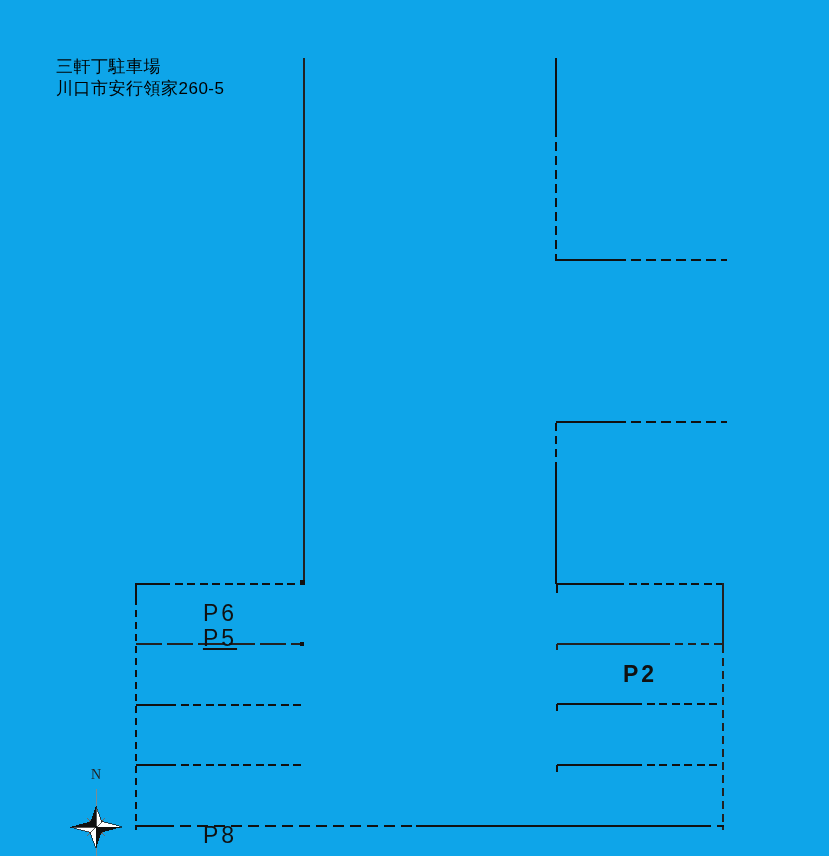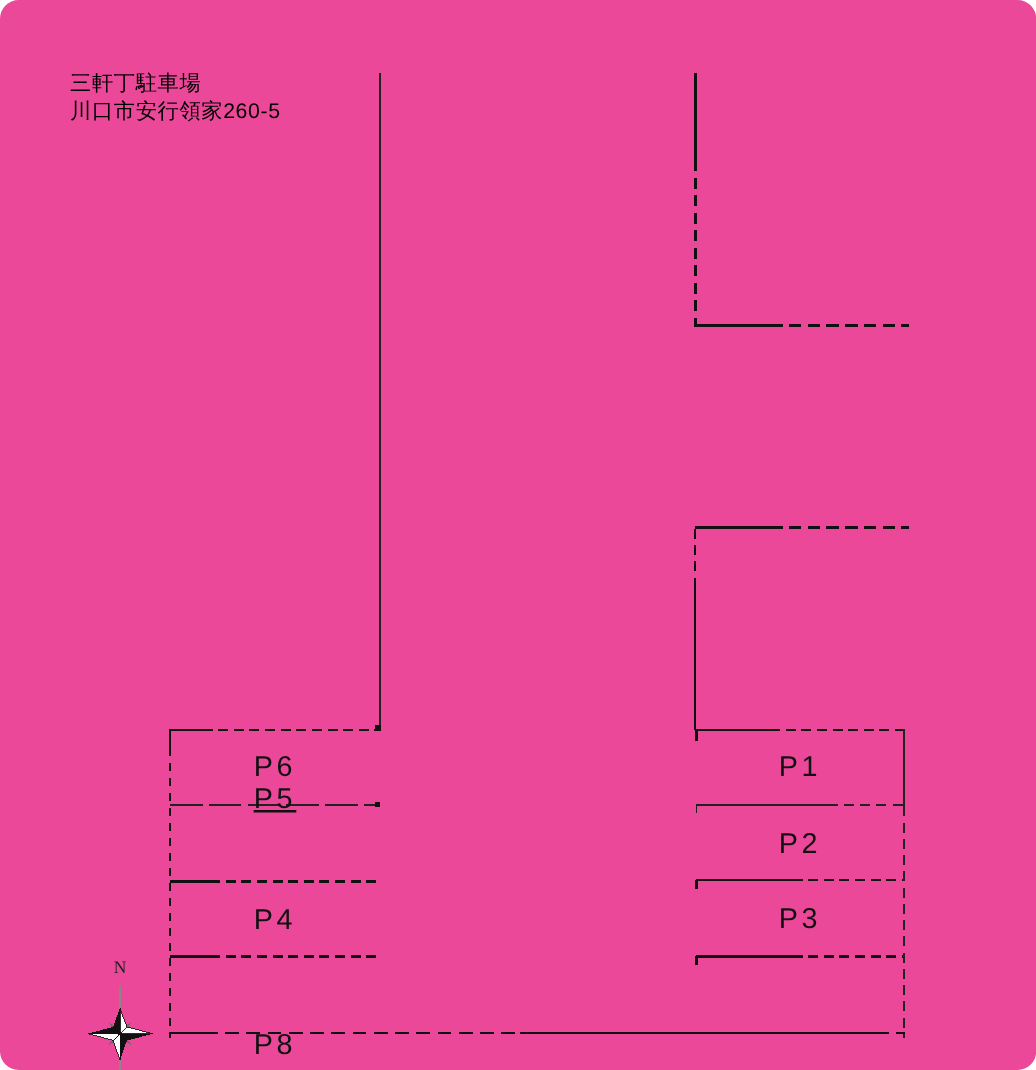--- a/index.html
+++ b/index.html
@@ -4,24 +4,23 @@
 <style>
   html, body {
     margin: 0;
     padding: 0;
     background: #ffffff;
   }
   .canvas {
     position: relative;
     width: 829px;
     height: 856px;
-    background: #ec4899;
+    background: #0ea5e9;
     overflow: hidden;
     font-family: "Liberation Sans", "DejaVu Sans", sans-serif;
-    border-radius: 15px;
   }
   .title-block {
     position: absolute;
     left: 56px;
     top: 56px;
     color: #000000;
     font-size: 17px;
     line-height: 22px;
     letter-spacing: 0.5px;
     white-space: nowrap;
@@ -126,32 +125,23 @@
       <circle cx="96" cy="827" r="1.4" fill="#111"></circle>
     </g>
   </svg>
 
   <div class="stall" style="left:135px; top:583px; width:170px; height:61px;">
     <span>P6</span>
   </div>
   <div class="stall" style="left:135px; top:608px; width:170px; height:61px;text-decoration:underline;">
     <span>P5</span>
   </div>
-  <div class="stall" style="left:135px; top:705px; width:170px; height:60px;">
-    <span>P4</span>
-  </div>
   <div class="stall" style="left:135px; top:804px; width:170px; height:62px;">
     <span>P8</span>
   </div>
 
-  <div class="stall" style="left:557px; top:583px; width:166px; height:61px;">
-    <span>P1</span>
-  </div>
-  <div class="stall" style="left:557px; top:644px; width:166px; height:60px;">
+  <div class="stall" style="left:557px; top:644px; width:166px; height:60px;font-weight:bold;">
     <span>P2</span>
-  </div>
-  <div class="stall" style="left:557px; top:704px; width:166px; height:61px;">
-    <span>P3</span>
   </div>
 
   <div class="north-label">N</div>
 
 </div>
 
 </body></html>

